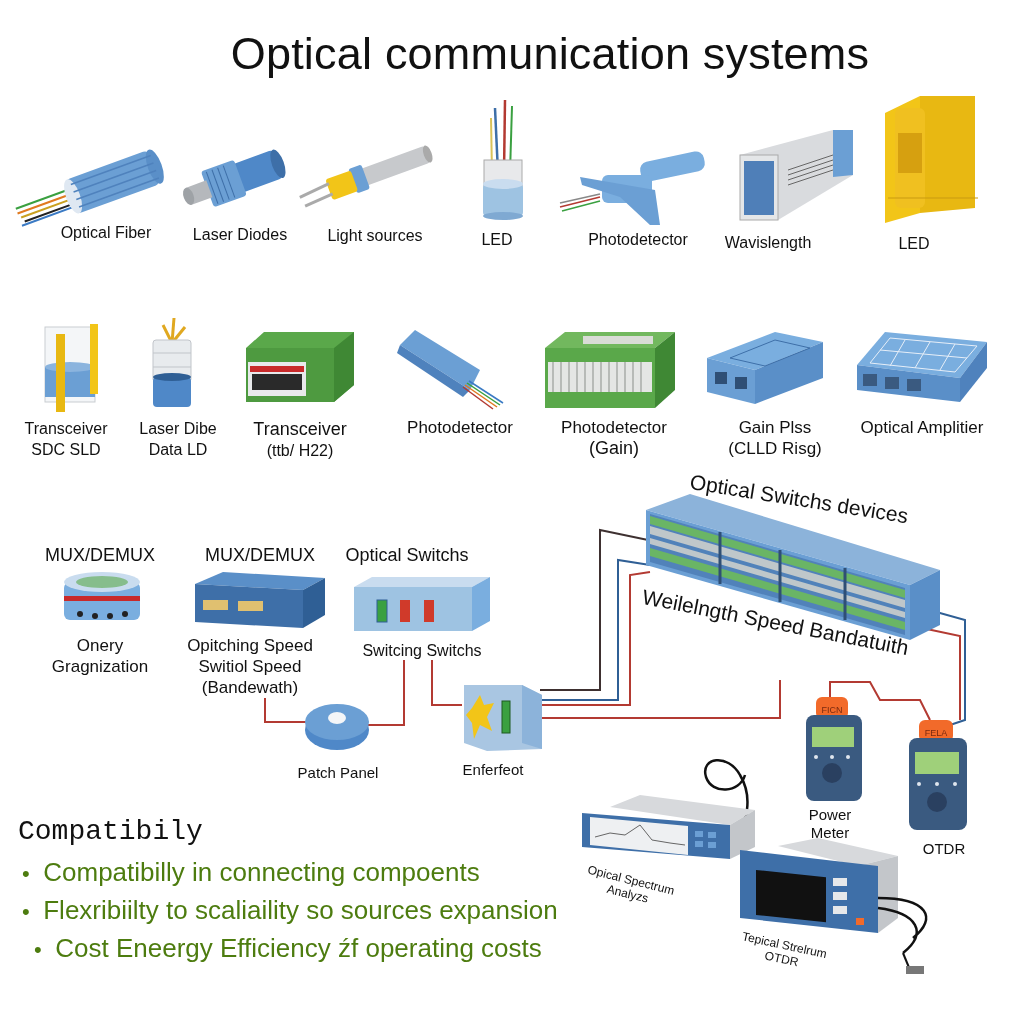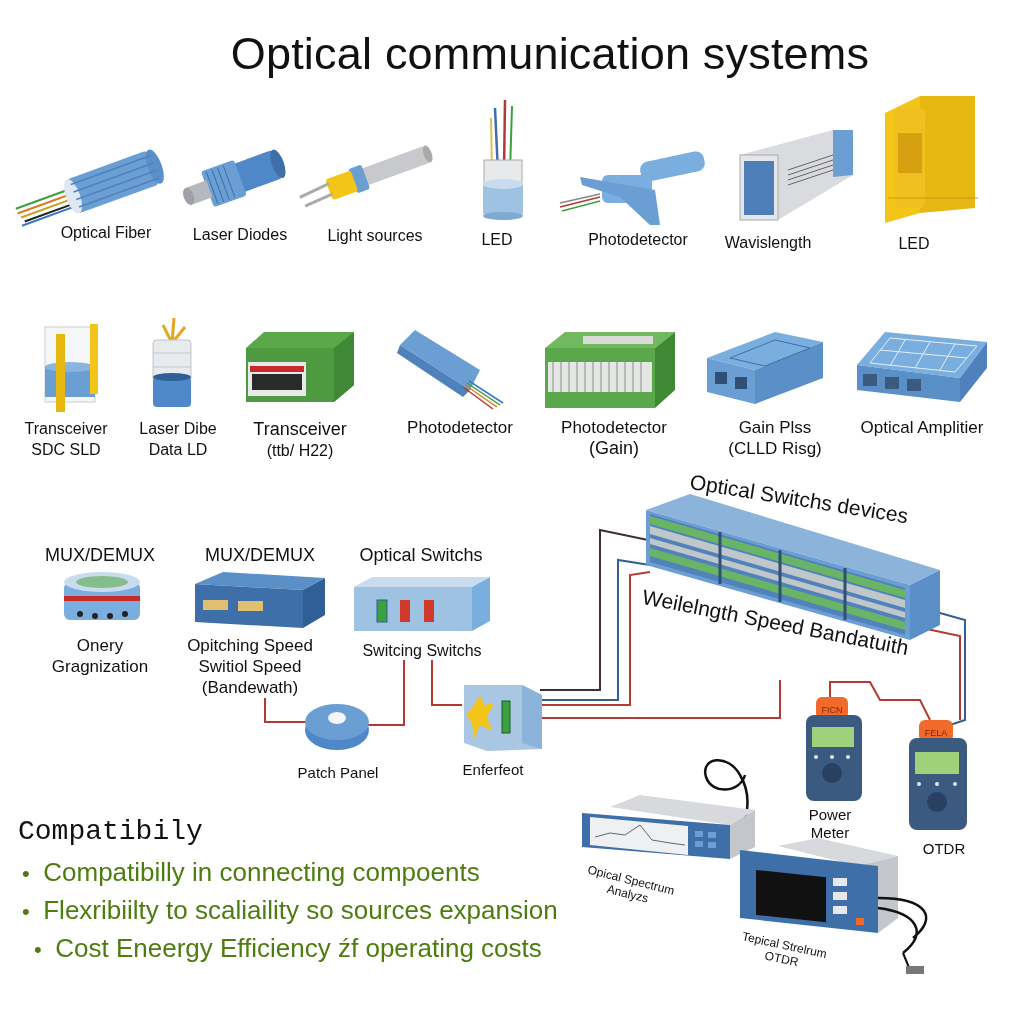--- a/index.html
+++ b/index.html
@@ -260,21 +260,21 @@
   <polygon points="110,20 132,8 132,45 110,58" fill="#2f5f95"></polygon>
   <rect x="10" y="30" width="25" height="10" fill="#e0c070"></rect>
   <rect x="45" y="31" width="25" height="10" fill="#e0c070"></rect>
 </svg>
 <div class="lbl" style="left:250px;top:635px;font-size:17px;">
   <div>Opitching Speed</div>
   <div>Switiol Speed</div>
   <div>(Bandewath)</div>
 </div>
 
-<div class="lbl" style="left:421px;top:545px;font-size:18px;">Optical Switchs</div>
+<div class="lbl" style="left:407px;top:545px;font-size:18px;">Optical Switchs</div>
 <svg class="ill" style="left:352px;top:575px;" width="140" height="58" viewBox="0 0 140 58">
   <polygon points="2,12 20,2 138,2 120,12" fill="#c9dcef"></polygon>
   <polygon points="2,12 120,12 120,56 2,56" fill="#9ec3e2"></polygon>
   <polygon points="120,12 138,2 138,46 120,56" fill="#7aaedf"></polygon>
   <rect x="25" y="25" width="10" height="22" fill="#3aa040" stroke="#2f5f95"></rect>
   <rect x="48" y="25" width="10" height="22" fill="#d03a2a"></rect>
   <rect x="72" y="25" width="10" height="22" fill="#d03a2a"></rect>
 </svg>
 <div class="lbl" style="left:422px;top:640px;font-size:16px;">Switcing Switchs</div>
 

